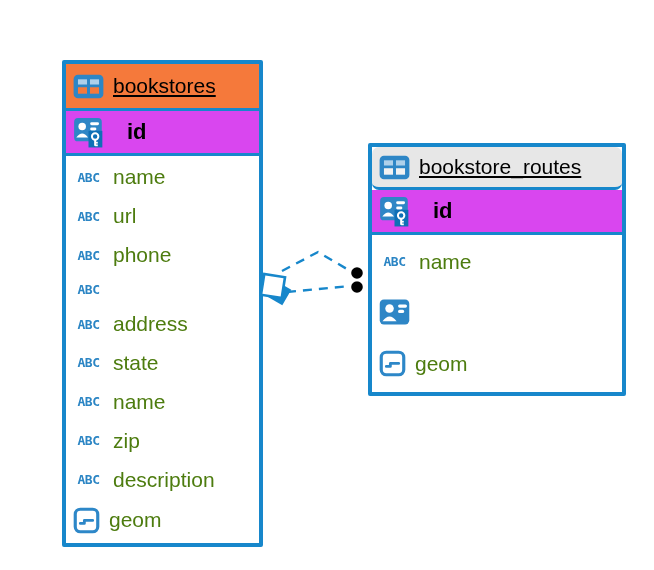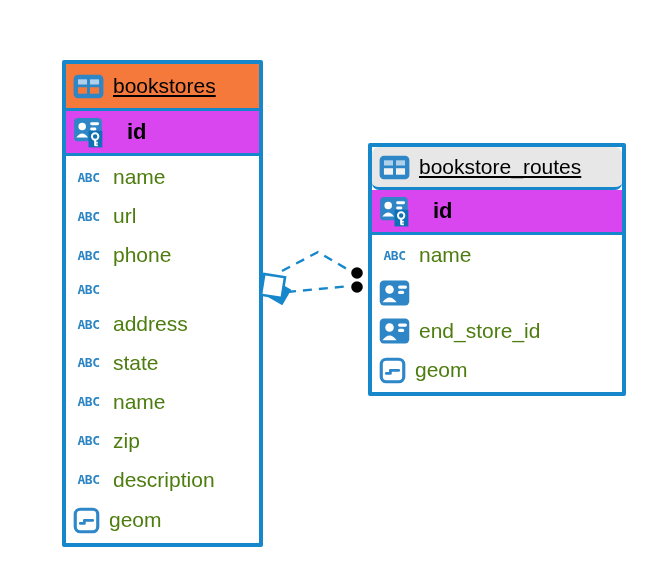--- a/index.html
+++ b/index.html
@@ -171,32 +171,20 @@
             <rect x="0.5" y="0.5" width="25" height="21" rx="3.5" fill="#2e86c6"></rect>
             <circle cx="8.8" cy="8" r="3.6" fill="#ffffff"></circle>
             <path d="M2.8 18.8 Q8.8 10.8 14.8 18.8 Z" fill="#ffffff"></path>
             <rect x="16" y="4.6" width="7.6" height="2.7" rx="1.35" fill="#ffffff"></rect>
             <rect x="16" y="9.2" width="5.2" height="2.7" rx="1.35" fill="#ffffff"></rect>
           </svg>
         </span>
       </div>
       <div class="field-row">
         <span class="icon">
-          <svg width="31" height="26" viewBox="0 0 26 22">
-            <rect x="0.5" y="0.5" width="25" height="21" rx="3.5" fill="#2e86c6"></rect>
-            <circle cx="8.8" cy="8" r="3.6" fill="#ffffff"></circle>
-            <path d="M2.8 18.8 Q8.8 10.8 14.8 18.8 Z" fill="#ffffff"></path>
-            <rect x="16" y="4.6" width="7.6" height="2.7" rx="1.35" fill="#ffffff"></rect>
-            <rect x="16" y="9.2" width="5.2" height="2.7" rx="1.35" fill="#ffffff"></rect>
-          </svg>
-        </span>
-        <span class="field-label">end_store_id</span>
-      </div>
-      <div class="field-row">
-        <span class="icon">
           <svg width="27" height="27" viewBox="0 0 24 24">
             <rect x="2" y="2" width="20" height="20" rx="4.5" fill="#ffffff" stroke="#2d87c8" stroke-width="2.8"></rect>
             <path d="M6.5 14.6 H10.1 V11.9 H17.5" fill="none" stroke="#2d87c8" stroke-width="2.5" stroke-linecap="round" stroke-linejoin="round"></path>
           </svg>
         </span>
         <span class="field-label">geom</span>
       </div>
     </div>
   </div>
 

